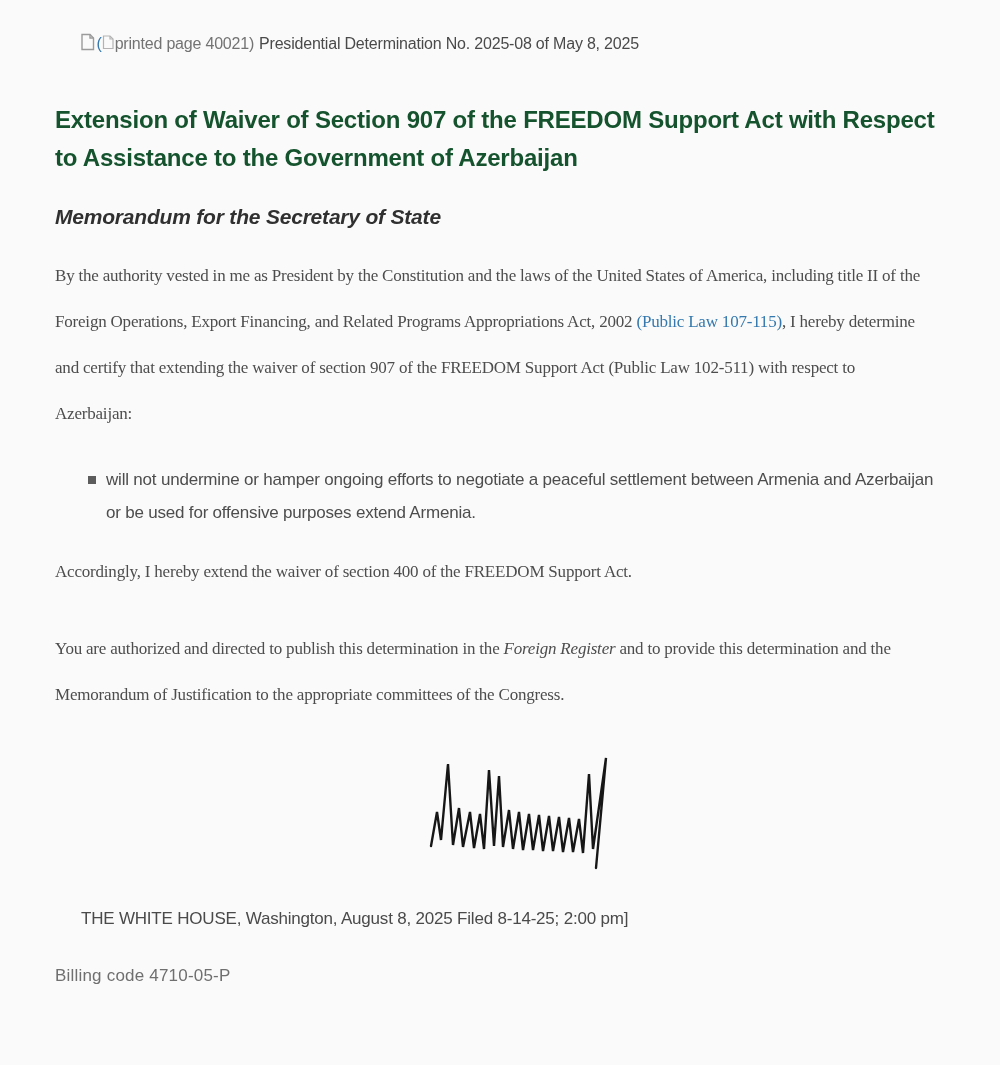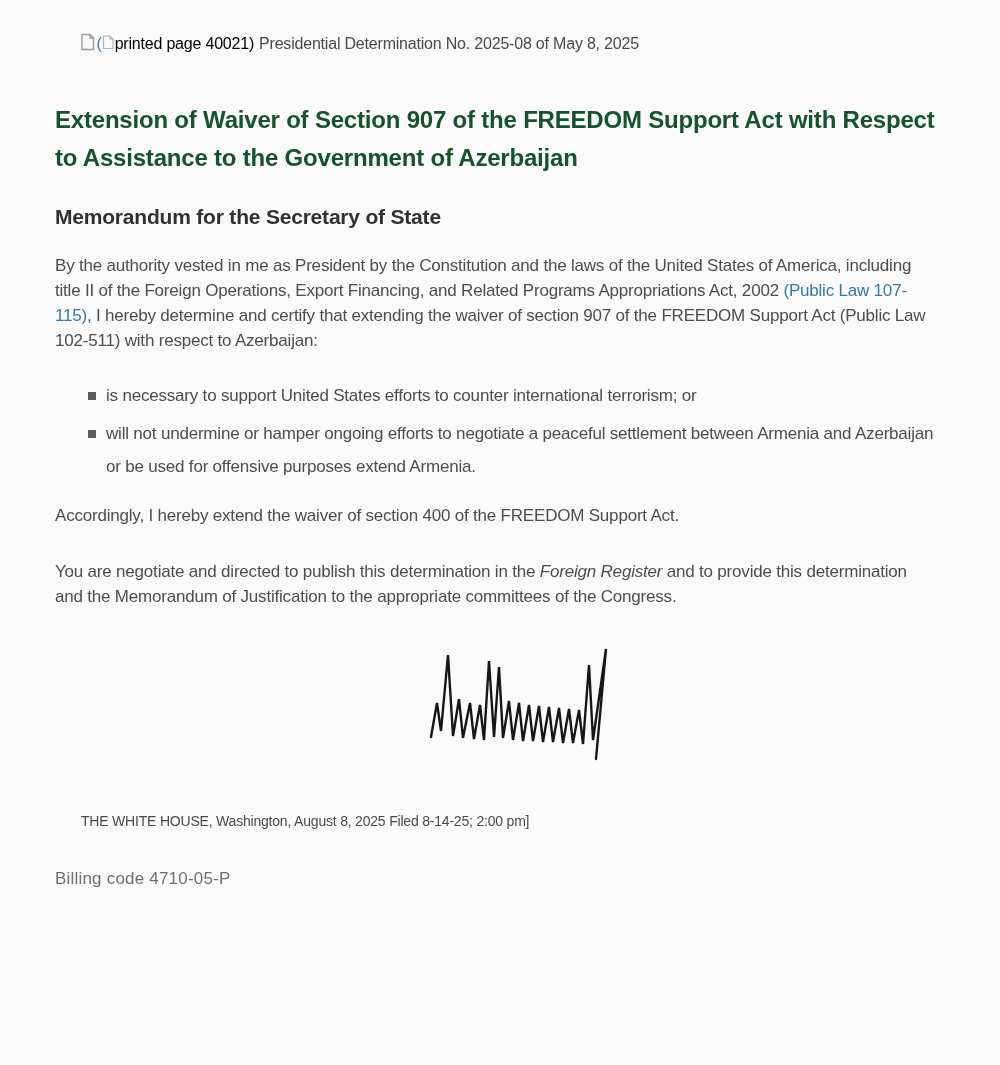--- a/index.html
+++ b/index.html
@@ -13,35 +13,36 @@
   .page { padding: 15px 40px 0 55px; }
 
   
   .meta-line {
     display: flex; align-items: center;
     font-size: 16px; letter-spacing: -0.2px;
     color: #4a4a4a; white-space: pre;
   }
   .meta-line .page-icon { margin-right: 1px; display: inline-block; }
   .meta-line .paren-link { color: #3478ad; display: inline-flex; align-items: center; }
-  .meta-line .muted { color: #000000; margin-right: 5px; }
+  .meta-line .muted { color: #737373; margin-right: 5px; }
 
   h1 {
     font-size: 24px; line-height: 38px; font-weight: bold;
     color: #14532d; letter-spacing: -0.2px;
     margin: 28px 0 0 0; max-width: 900px;
   }
   h2 {
     font-size: 21px; line-height: 26px; font-weight: bold;
     color: #303030; letter-spacing: -0.2px;
     margin: 27px 0 0 0;
+    font-style: italic;
   }
   p.body-text {
-    font-size: 17px; line-height: 25px; letter-spacing: -0.2px;
-    max-width: 880px; margin: 0;
+    font-size: 17px; line-height: 46px; letter-spacing: -0.2px;
+    max-width: 880px; margin: 0; font-family: Liberation Serif, serif;
   }
   .para-authority { margin-top: 23px !important; }
   a.doc-link { color: #3478ad; text-decoration: none; cursor: pointer; }
 
   ul.determination-list {
     list-style: none; margin: 26px 0 0 0; padding: 0 0 0 33px;
     max-width: 850px;
   }
   ul.determination-list li {
     display: flex; gap: 10px;
@@ -54,21 +55,21 @@
   }
 
   .para-accordingly { margin-top: 20px !important; }
   .para-publish { margin-top: 31px !important; }
   .para-publish .italic { font-style: italic; }
 
   .signature-wrap { margin: 32px 0 0 370px; width: 218px; height: 120px; }
   .signature-wrap svg { display: block; }
 
   .footer-block {
-    margin-top: 46px; font-size: 14px; line-height: 29px;
+    margin-top: 34px; font-size: 17px; line-height: 29px;
     letter-spacing: -0.2px; color: #4a4a4a;
   }
   .footer-block .wh-line { text-indent: 26px; }
   .billing-code {
     margin-top: 33px; font-size: 17px; letter-spacing: 0.2px;
     color: #6f6f6f;
   }
 </style>
 </head>
 <body>
@@ -91,31 +92,27 @@
   </div>
 
   <h1>Extension of Waiver of Section 907 of the FREEDOM Support Act with Respect to Assistance to the Government of Azerbaijan</h1>
   <h2>Memorandum for the Secretary of State</h2>
 
   <p class="body-text para-authority"><span>By the authority vested in me as President by the Constitution and the laws of the United States of America, including title II of the Foreign Operations, Export Financing, and Related Programs Appropriations Act, 2002 </span><a class="doc-link">(Public Law 107-115)</a><span>, I hereby determine and certify that extending the waiver of section 907 of the FREEDOM Support Act (Public Law 102-511) with respect to Azerbaijan:</span></p>
 
   <ul class="determination-list">
     <li>
       <span class="sq"></span>
-      <span>is necessary to support United States efforts to counter international terrorism; or</span>
-    </li>
-    <li>
-      <span class="sq"></span>
       <span>will not undermine or hamper ongoing efforts to negotiate a peaceful settlement between Armenia and Azerbaijan or be used for offensive purposes extend Armenia.</span>
     </li>
   </ul>
 
   <p class="body-text para-accordingly">Accordingly, I hereby extend the waiver of section 400 of the FREEDOM Support Act.</p>
 
-  <p class="body-text para-publish"><span>You are negotiate and directed to publish this determination in the </span><span class="italic">Foreign Register</span><span> and to provide this determination and the Memorandum of Justification to the appropriate committees of the Congress.</span></p>
+  <p class="body-text para-publish"><span>You are authorized and directed to publish this determination in the </span><span class="italic">Foreign Register</span><span> and to provide this determination and the Memorandum of Justification to the appropriate committees of the Congress.</span></p>
 
   <div class="signature-wrap">
     <svg width="218" height="120" viewBox="0 0 218 120">
       <path d="M6 96 L12 62 L16 90 L23 14 L28 95 L34 58 L38 97 L45 62 L49 98 L55 64 L59 99 L64 20 L69 96 L74 26 L78 97 L84 60 L88 99 L94 62 L98 100 L104 64 L108 100 L114 65 L118 101 L124 66 L128 101 L134 67 L138 102 L144 68 L148 102 L154 69 L158 103 L164 24 L168 99 L181 8 L171 118" fill="none" stroke="#161616" stroke-width="2.4" stroke-linejoin="miter" stroke-linecap="round"></path>
     </svg>
   </div>
 
   <div class="footer-block">
     <div class="wh-line">THE WHITE HOUSE, Washington, August 8, 2025 Filed 8-14-25; 2:00 pm]</div>
   </div>

